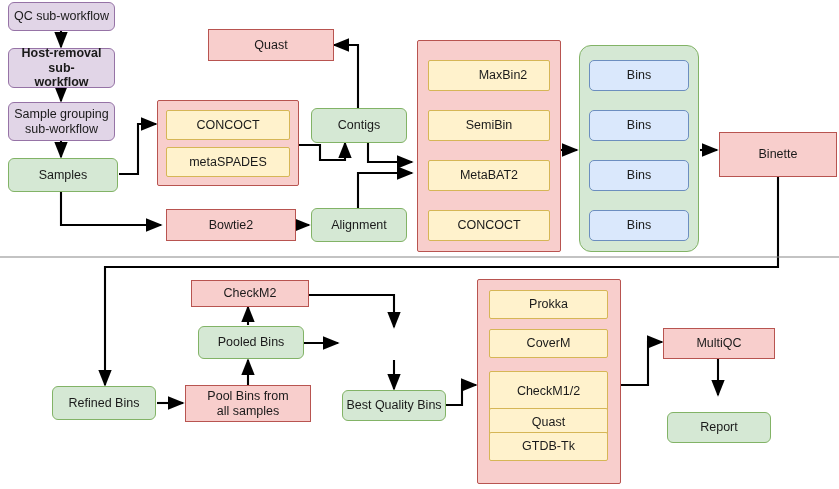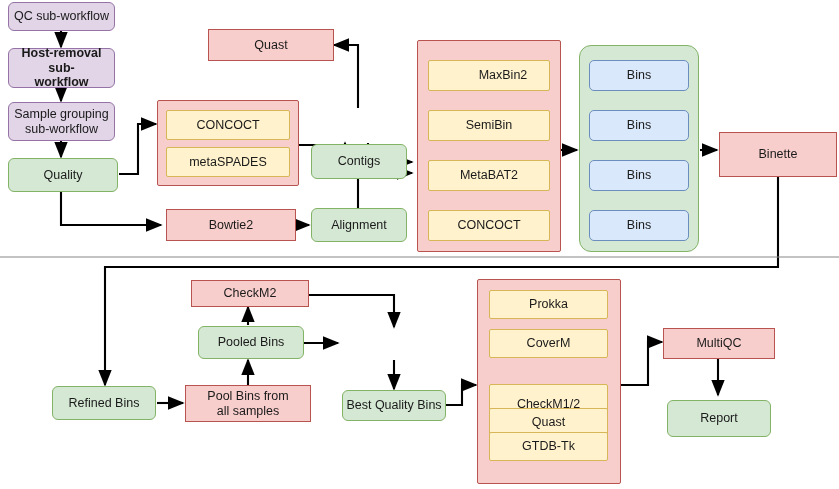--- a/index.html
+++ b/index.html
@@ -114,29 +114,29 @@
   </svg>
 
   <div class="node purple" style="left:8px;  top:2px;   width:107px; height:29px;">QC sub-workflow</div>
 
   <div class="node purple" style="left:8px;  top:48px;  width:107px; height:40px;font-weight:bold;">Host-removal sub-
 workflow</div>
 
   <div class="node purple" style="left:8px;  top:102px; width:107px; height:39px;">Sample grouping
 sub-workflow</div>
 
-  <div class="node green" style="left:8px;  top:158px; width:110px; height:34px;">Quality</div>
+  <div class="node green" style="left:8px;  top:158px; width:110px; height:34px;">Samples</div>
 
   <div class="node red" style="left:208px; top:29px; width:126px; height:32px;">Quast</div>
 
   <div class="grp grp-red" style="left:157px; top:100px; width:142px; height:86px;"></div>
   <div class="node yellow" style="left:166px; top:110px; width:124px; height:30px;">CONCOCT</div>
   <div class="node yellow" style="left:166px; top:147px; width:124px; height:30px;">metaSPADES</div>
 
-  <div class="node green" style="left:311px; top:108px; width:96px;  height:35px;margin-top:36px;">Contigs</div>
+  <div class="node green" style="left:311px; top:108px; width:96px;  height:35px;">Contigs</div>
 
   <div class="node red" style="left:166px; top:209px; width:130px; height:32px;">Bowtie2</div>
 
   <div class="node green" style="left:311px; top:208px; width:96px;  height:34px;">Alignment</div>
 
   <div class="grp grp-red" style="left:417px; top:40px; width:144px; height:212px;"></div>
   <div class="node yellow" style="left:428px; top:60px;  width:122px; height:31px;padding-left:28px;">MaxBin2</div>
   <div class="node yellow" style="left:428px; top:110px; width:122px; height:31px;">SemiBin</div>
   <div class="node yellow" style="left:428px; top:160px; width:122px; height:31px;">MetaBAT2</div>
   <div class="node yellow" style="left:428px; top:210px; width:122px; height:31px;">CONCOCT</div>
@@ -157,21 +157,21 @@
   <div class="node red" style="left:185px; top:385px; width:126px; height:37px;">Pool Bins from
 all samples</div>
 
   <div class="node green" style="left:52px;  top:386px; width:104px; height:34px;">Refined Bins</div>
 
   <div class="node green" style="left:342px; top:390px; width:104px; height:31px;">Best Quality Bins</div>
 
   <div class="grp grp-red" style="left:477px; top:279px; width:144px; height:205px;"></div>
   <div class="node yellow" style="left:489px; top:290px; width:119px; height:29px;">Prokka</div>
   <div class="node yellow" style="left:489px; top:329px; width:119px; height:29px;">CoverM</div>
-  <div class="node yellow" style="left:489px; top:384px; width:119px; height:41px;">CheckM1/2</div>
+  <div class="node yellow" style="left:489px; top:371px; width:119px; height:41px;">CheckM1/2</div>
   <div class="node yellow" style="left:489px; top:408px; width:119px; height:29px;">Quast</div>
   <div class="node yellow" style="left:489px; top:432px; width:119px; height:29px;">GTDB-Tk</div>
 
   <div class="node red" style="left:663px; top:328px; width:112px; height:31px;">MultiQC</div>
 
-  <div class="node green" style="left:667px; top:400px; width:104px; height:37px;">Report</div>
+  <div class="node green" style="left:667px; top:412px; width:104px; height:31px;">Report</div>
 
 </div>
 
 </body></html>

